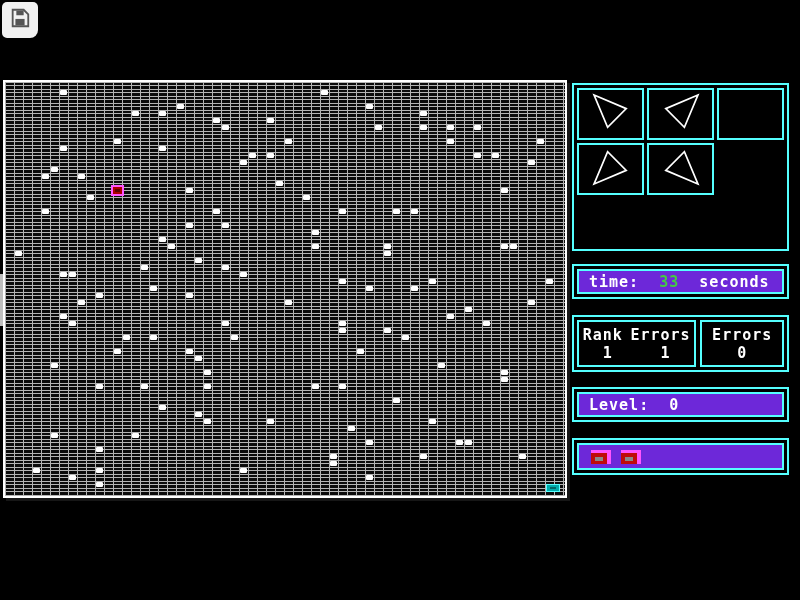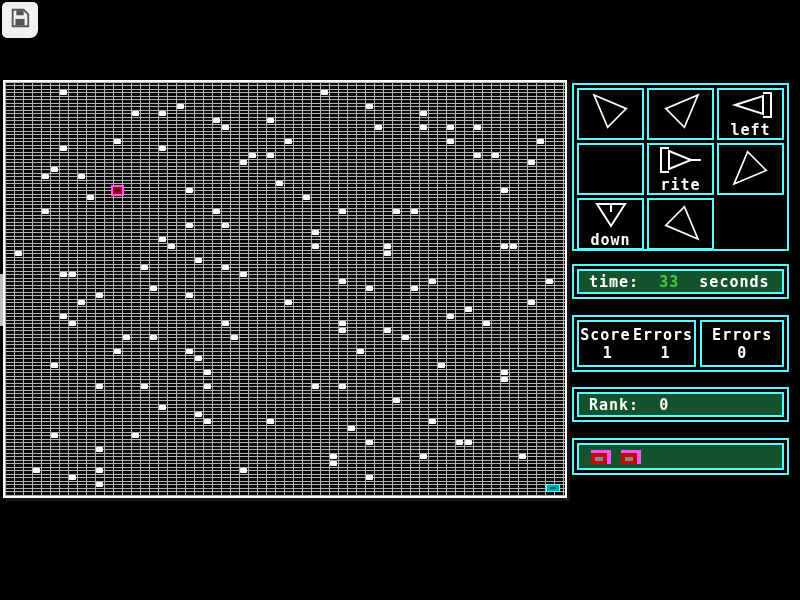--- a/index.html
+++ b/index.html
@@ -28,21 +28,21 @@
     border:2px solid #FF55FF; }
   #player-cell::after { content:""; position:absolute; left:2px; top:2px; width:5px; height:3px;
     background:#5e0000; }
   #goal-cell { position:absolute; width:14px; height:8px; background:#00AAAA;
     border:1px solid #55FFFF; }
   #goal-cell::after { content:""; position:absolute; left:3px; top:2px; width:6px; height:2px;
     background:#006666; }
 
   
   .cyan-outer { border:2px solid #55FFFF; background:#000; }
-  .cyan-inner { border:2px solid #55FFFF; background:#14532d; margin:3px; height:calc(100% - 6px);
+  .cyan-inner { border:2px solid #55FFFF; background:#6d28d9; margin:3px; height:calc(100% - 6px);
     display:flex; align-items:center; }
 
   #pad { left:572px; top:83px; width:217px; height:168px; padding:3px;
     display:grid; grid-template-columns:1fr 1fr 1fr; grid-template-rows:1fr 1fr 1fr; gap:3px; }
   .pad-cell { border:2px solid #55FFFF; background:#000; display:flex; flex-direction:column;
     align-items:center; justify-content:center; cursor:pointer; }
   .pad-label { color:#fff; font-weight:bold; font-size:15px; line-height:14px; letter-spacing:1px; }
   .glyph { stroke:#fff; fill:none; stroke-width:2; }
 
   #time-panel  { left:572px; top:264px; width:217px; height:35px; }
@@ -218,56 +218,28 @@
     </span>
   </div>
   <div class="pad-cell">
     <span>
       <svg width="52" height="44" viewBox="0 0 52 52">
           <polygon class="glyph" points="46,6 8,22 30,44"></polygon>
         </svg>
     </span>
   </div>
 
-  <div class="pad-cell">
-    <span>
-      <svg width="48" height="28" viewBox="0 0 48 28">
-        <polygon class="glyph" points="8,14 36,5 36,23"></polygon>
-          <path class="glyph" d="M36,2 H44 V26 H36"></path>
-      </svg>
-    </span>
-    <span class="pad-label">left</span>
-  </div>
   <div class="pad-cell"></div>
-  <div class="pad-cell">
-    <span>
-      <svg width="48" height="28" viewBox="0 0 48 28">
-        <polygon class="glyph" points="34,14 12,5 12,23"></polygon>
-          <path class="glyph" d="M12,2 H4 V26 H12"></path>
-          <line class="glyph" x1="34" y1="14" x2="44" y2="14"></line>
-      </svg>
-    </span>
-    <span class="pad-label">rite</span>
-  </div>
 
   <div class="pad-cell">
     <span>
       <svg width="52" height="44" viewBox="0 0 52 52">
           <polygon class="glyph" points="6,46 22,8 44,30"></polygon>
         </svg>
     </span>
-  </div>
-  <div class="pad-cell">
-    <span>
-      <svg width="40" height="28" viewBox="0 0 40 28">
-        <polygon class="glyph" points="6,3 34,3 20,25"></polygon>
-          <line class="glyph" x1="20" y1="3" x2="20" y2="11"></line>
-      </svg>
-    </span>
-    <span class="pad-label">down</span>
   </div>
   <div class="pad-cell">
     <span>
       <svg width="52" height="44" viewBox="0 0 52 52">
           <polygon class="glyph" points="46,46 8,30 30,8"></polygon>
         </svg>
     </span>
   </div>
 </div>
 
@@ -277,41 +249,41 @@
     <span class="panel-text">&nbsp;&nbsp;</span>
     <span id="time-value">33</span>
     <span class="panel-text">&nbsp;&nbsp;</span>
     <span class="panel-text">seconds</span>
   </div>
 </div>
 
 <div class="abs cyan-outer" id="rank-row">
   <div class="sub-box" id="rank-level-box">
     <div class="two-row">
-      <span class="panel-text">Score</span>
+      <span class="panel-text">Rank</span>
       <span class="panel-text">Errors</span>
     </div>
     <div class="two-row">
       <span class="panel-text">1</span>
       <span class="panel-text">1</span>
     </div>
   </div>
   <div class="sub-box" id="errors-box">
     <div class="two-row">
       <span class="panel-text">Errors</span>
     </div>
     <div class="two-row">
       <span class="panel-text">0</span>
     </div>
   </div>
 </div>
 
 <div class="abs cyan-outer" id="score-panel">
   <div class="cyan-inner" id="score-inner">
-    <span class="panel-text">Rank:</span>
+    <span class="panel-text">Level:</span>
     <span class="panel-text">&nbsp;&nbsp;</span>
     <span class="panel-text">0</span>
   </div>
 </div>
 
 <div class="abs cyan-outer" id="btn-panel">
   <div class="cyan-inner" id="btn-inner">
     <div class="red-button">
       <div class="face"></div>
         <div class="slot"></div>

